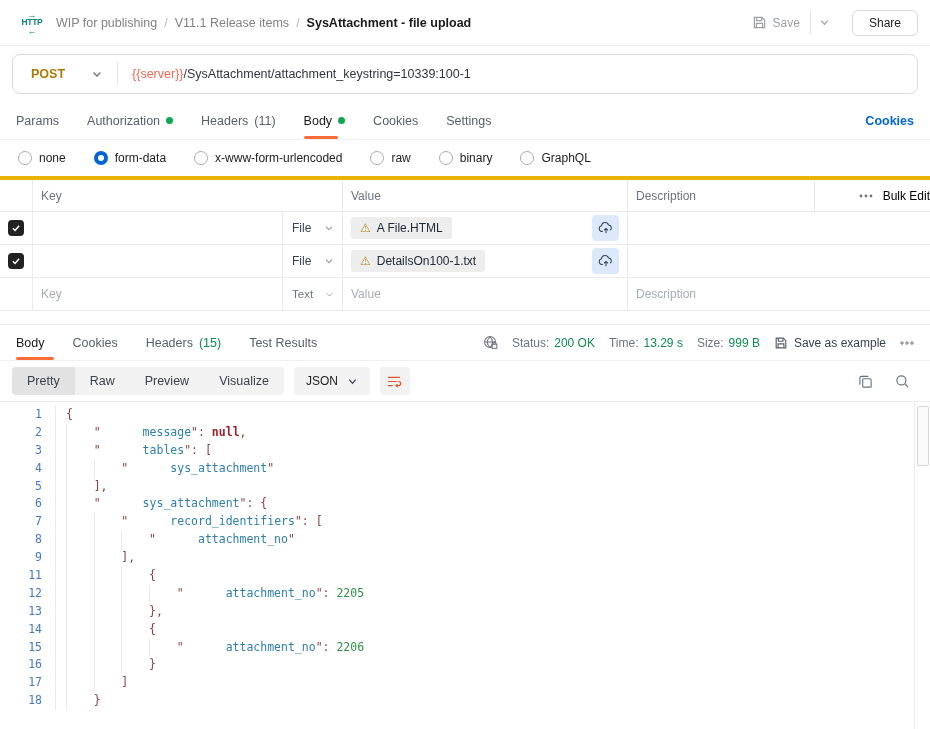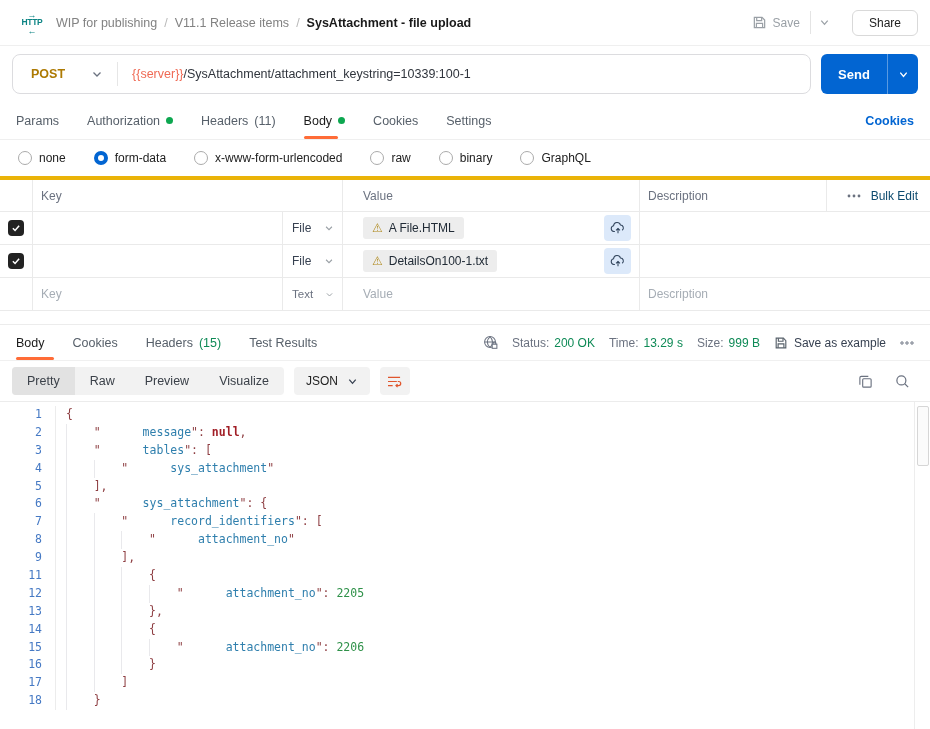--- a/index.html
+++ b/index.html
@@ -56,23 +56,23 @@
   .fd-table { border-top: 4px solid #eab308; }
   .fd-hrow, .fd-row { display: flex; align-items: stretch; border-bottom: 1px solid #eaeaea; }
   .fd-hrow { height: 32px; color: #6b7280; }
   .fd-row { height: 33px; }
   .cell { display: flex; align-items: center; border-right: 1px solid #eaeaea; padding: 0 8px; }
   .c-sel { width: 33px; justify-content: center; padding: 0; }
   .c-keyhead { width: 310px; }
   .c-key { width: 250px; }
   .c-type { width: 60px; justify-content: space-between; color: #374151; cursor: pointer; padding: 0 8px 0 9px; }
   .c-type .t-sm { font-size: 11.5px; color: #6b7280; }
-  .c-val { width: 285px; gap: 8px; margin-left: 12px; }
+  .c-val { width: 285px; gap: 8px; }
   .c-desc-h { width: 187px; }
-  .c-bulk { flex: 1; border-right: none; justify-content: flex-end; gap: 10px; padding-right: 12px; color: #0c4a6e; }
+  .c-bulk { flex: 1; border-right: none; justify-content: flex-end; gap: 10px; padding-right: 0; color: #000000; }
   .c-desc { flex: 1; border-right: none; }
   .ph { color: #a6adb5; }
   .checkbox { width: 16px; height: 16px; background: #222; border-radius: 4px; display: flex; align-items: center; justify-content: center; cursor: pointer; }
   .file-chip { background: #ededed; border-radius: 3px; padding: 4px 9px; display: flex; align-items: center; gap: 6px; color: #212b36; max-width: 215px; white-space: nowrap; }
   .warn { color: #b08a1e; font-size: 12px; line-height: 1; }
   .upload-btn { margin-left: auto; width: 27px; height: 26px; background: #dce9fa; border-radius: 4px; display: flex; align-items: center; justify-content: center; cursor: pointer; }
   .bulk-label { cursor: pointer; }
 
   
   .response { margin-top: 13px; border-top: 1px solid #ececec; }
@@ -149,28 +149,20 @@
       <span class="method-label">POST</span>
       <svg width="12" height="12" viewBox="0 0 12 12" fill="none" stroke="#6b7280" stroke-width="1.3">
           <polyline points="2.5,4.5 6,8 9.5,4.5"></polyline>
         </svg>
     </div>
     <div class="url-divider"></div>
     <div class="url-text">
       <span class="url-var">{{server}}</span><span>/SysAttachment/attachment_keystring=10339:100-1</span>
     </div>
   </div>
-  <div class="send-btn">
-    <span class="send-main">Send</span>
-    <span class="send-caret">
-      <svg width="11" height="11" viewBox="0 0 12 12" fill="none" stroke="#fff" stroke-width="1.5">
-          <polyline points="2.5,4 6,8 9.5,4"></polyline>
-        </svg>
-    </span>
-  </div>
 </div>
 
 <div class="req-tabs">
   <div class="tab">
       <span>Params</span>
     </div>
   <div class="tab">
       <span>Authorization</span>
       <span class="dot"></span>
     </div>

